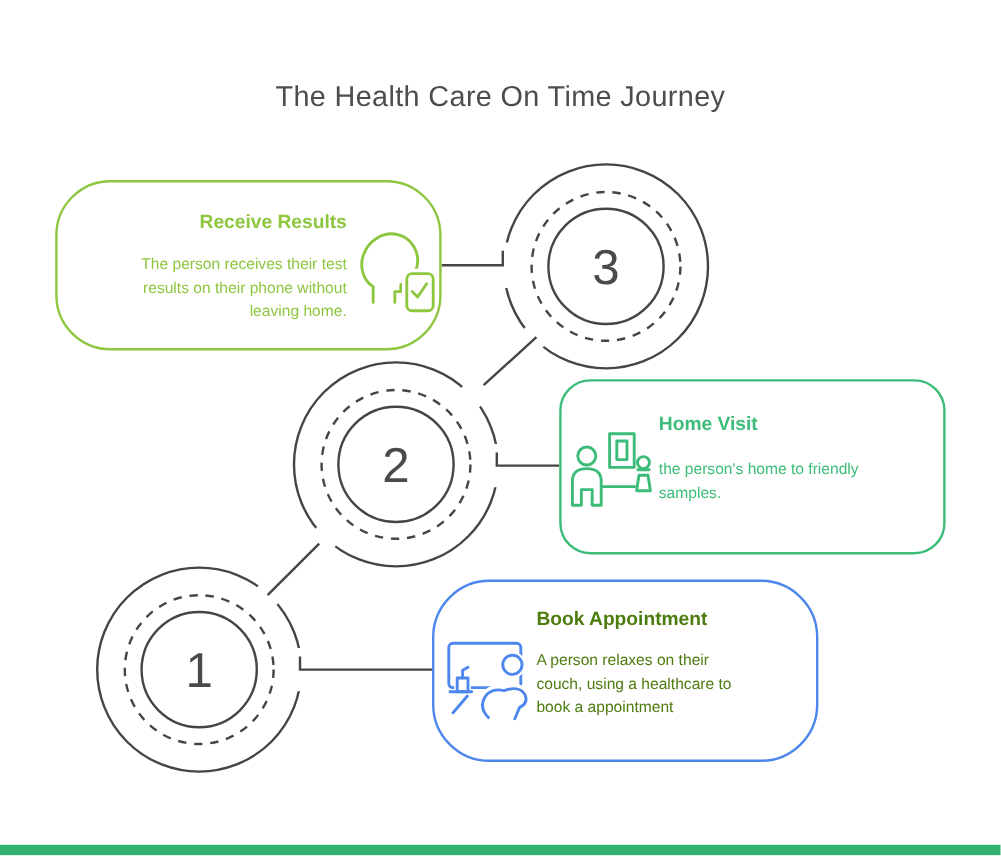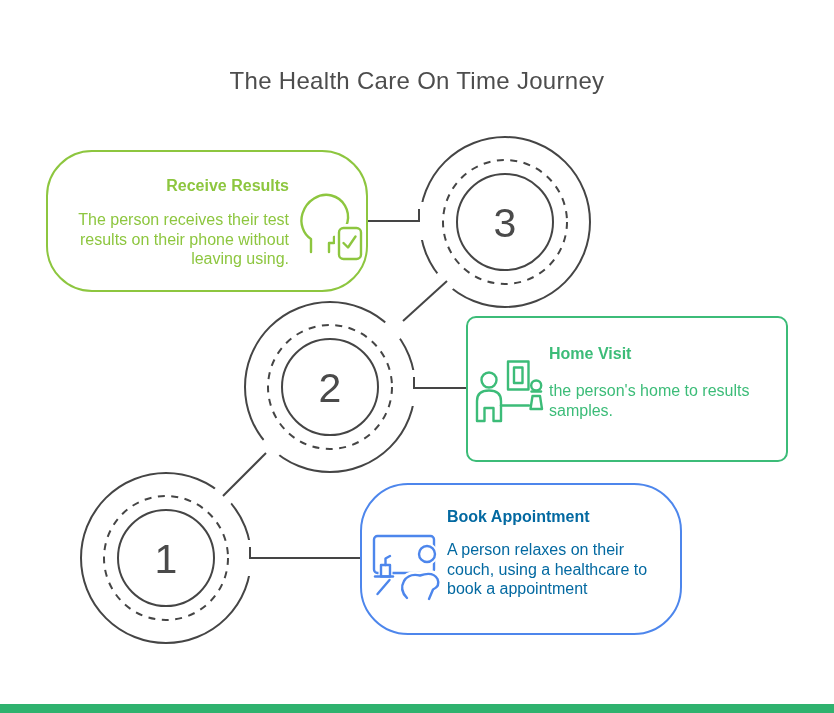--- a/index.html
+++ b/index.html
@@ -11,25 +11,25 @@
   .oc{fill:none;stroke:#454545;stroke-width:2;}
   .halo{fill:none;stroke:#ffffff;stroke-width:18;}
   .halo2{fill:none;stroke:#ffffff;stroke-width:22;}
   .dc{fill:none;stroke:#454545;stroke-width:2;stroke-dasharray:7 6.5;}
   .icc{fill:#ffffff;stroke:#454545;stroke-width:2;}
   .ln{fill:none;stroke:#454545;stroke-width:2;}
   .num{position:absolute;transform:translate(-50%,-50%);font-size:41px;font-weight:400;
        color:#4a4a4a;line-height:1;}
   .callout{position:absolute;border:2px solid;box-sizing:border-box;background:transparent;}
   .callout.c-lime{border-color:#8dc63f;border-radius:46px;}
-  .callout.c-green{border-color:#3cbc78;border-radius:10px;}
+  .callout.c-green{border-color:#3cbc78;border-radius:26px;}
   .callout.c-blue{border-color:#4d86ec;border-radius:48px;}
   .co-title{position:absolute;font-size:16px;font-weight:700;white-space:nowrap;}
-  .co-body{position:absolute;font-size:16px;font-weight:400;line-height:19.5px;}
-  .t-lime{color:#8dc63f;} .t-green{color:#3cbc78;} .t-blue{color:#0369a1;}
+  .co-body{position:absolute;font-size:13px;font-weight:400;line-height:19.5px;}
+  .t-lime{color:#8dc63f;} .t-green{color:#3cbc78;} .t-blue{color:#4d7c0f;}
   .ra{text-align:right;} .la{text-align:left;}
   .co-icon{position:absolute;}
   .footer-bar{position:absolute;left:0;bottom:0;width:100%;height:9px;background:#2fb26e;}
 </style>
 </head>
 <body>
 
 <div class="stage">
 
   <h1 class="page-title">The Health Care On Time Journey</h1>
@@ -63,36 +63,36 @@
 
   <div class="num" style="left:505px;top:223px;">3</div>
   <div class="num" style="left:330px;top:388px;">2</div>
   <div class="num" style="left:166px;top:559px;">1</div>
 
   <div class="callout c-lime" style="left:46px;top:150px;width:322px;height:142px;">
     <div class="co-title t-lime ra" style="left:12px;top:25px;width:229px;">Receive Results</div>
     <div class="co-body t-lime ra" style="left:12px;top:58px;width:229px;">
       <div>The person receives their test</div>
       <div>results on their phone without</div>
-      <div>leaving using.</div>
+      <div>leaving home.</div>
     </div>
     <svg class="co-icon" style="left:250px;top:34px;" width="66" height="76" viewBox="0 0 66 76">
       <g fill="none" stroke="#8dc63f" stroke-width="2.4" stroke-linecap="round" stroke-linejoin="round">
         <path d="M13 66 V53 C5 48 1.5 37 4.5 27.5 C8.5 14.5 21.5 6.5 33.5 9.5 C45.5 12.5 52 24.5 49.5 36 C48.6 40 46.5 43.5 43.5 46 L42 47 V51 H36 V57 H31 V66"></path>
         <rect x="41" y="42" width="22" height="31" rx="4.5" fill="#ffffff" stroke="#ffffff" stroke-width="8"></rect>
         <rect x="41" y="42" width="22" height="31" rx="4.5" fill="#ffffff"></rect>
         <path d="M45.5 57 L50 61.5 L57.5 50.5"></path>
       </g>
     </svg>
   </div>
 
   <div class="callout c-green" style="left:466px;top:316px;width:322px;height:146px;">
     <div class="co-title t-green la" style="left:81px;top:27px;">Home Visit</div>
     <div class="co-body t-green la" style="left:81px;top:63px;width:240px;">
-      <div>the person's home to results</div>
+      <div>the person's home to friendly</div>
       <div>samples.</div>
     </div>
     <svg class="co-icon" style="left:4px;top:38px;" width="74" height="70" viewBox="0 0 74 70">
       <g fill="none" stroke="#3cbc78" stroke-width="2.4" stroke-linecap="round" stroke-linejoin="round">
         <circle cx="17" cy="24" r="7.5"></circle>
         <path d="M5 65 V45 Q5 34.5 17 34.5 Q29 34.5 29 45 V65 H21.5 V52 H12.5 V65 Z"></path>
         <rect x="36" y="5.5" width="20.5" height="28"></rect>
         <rect x="42" y="11.5" width="8.5" height="15.5"></rect>
         <path d="M29 49.5 H57"></path>
         <circle cx="64.2" cy="29.5" r="5"></circle>

